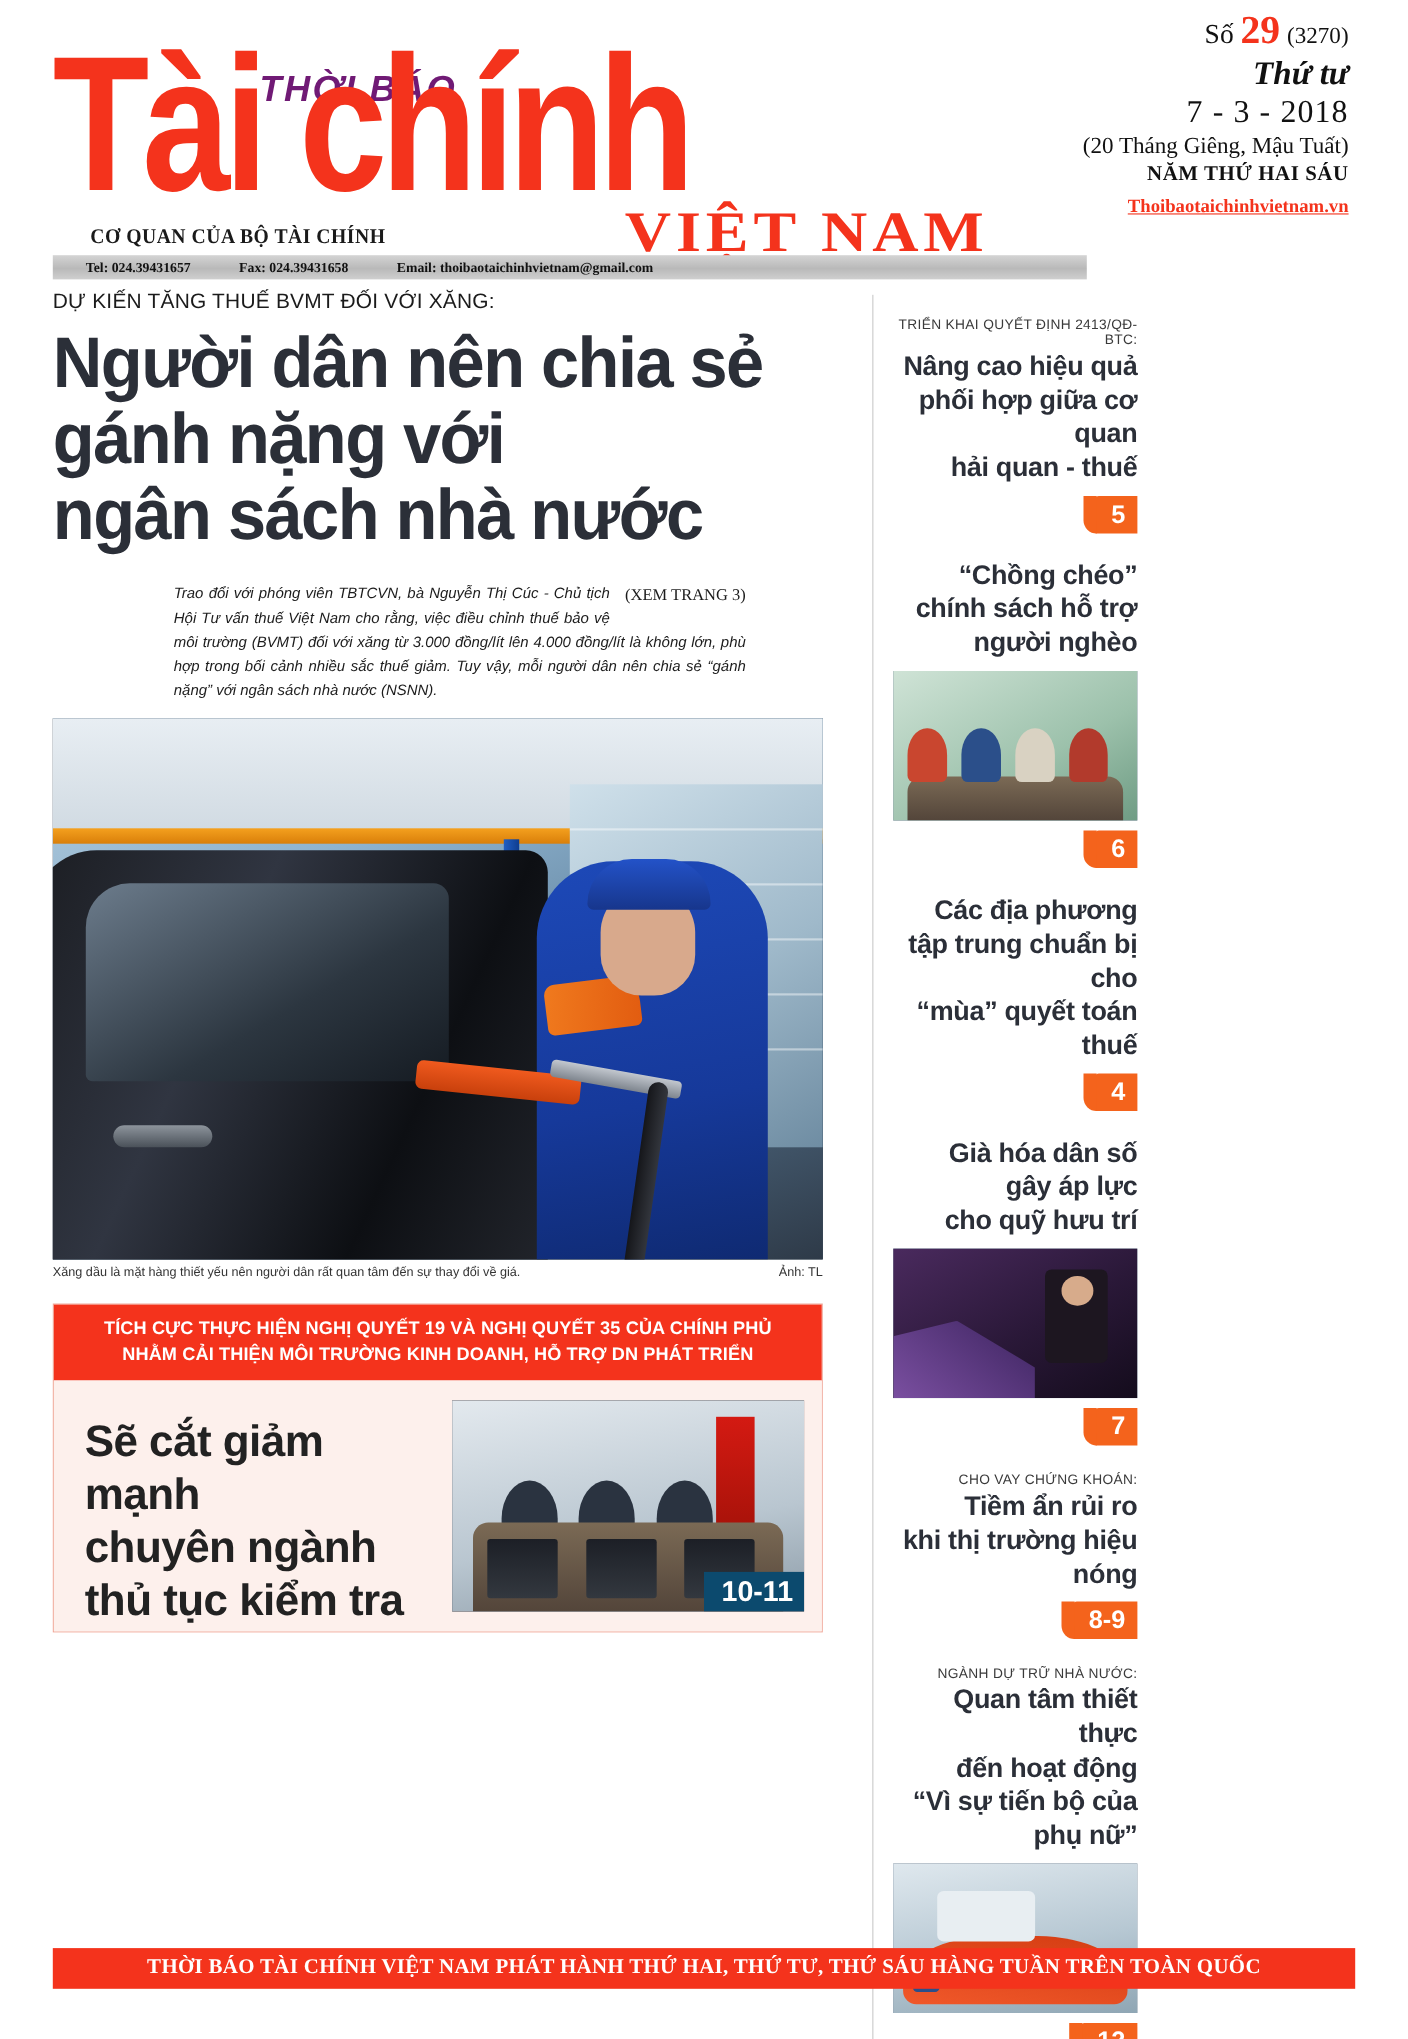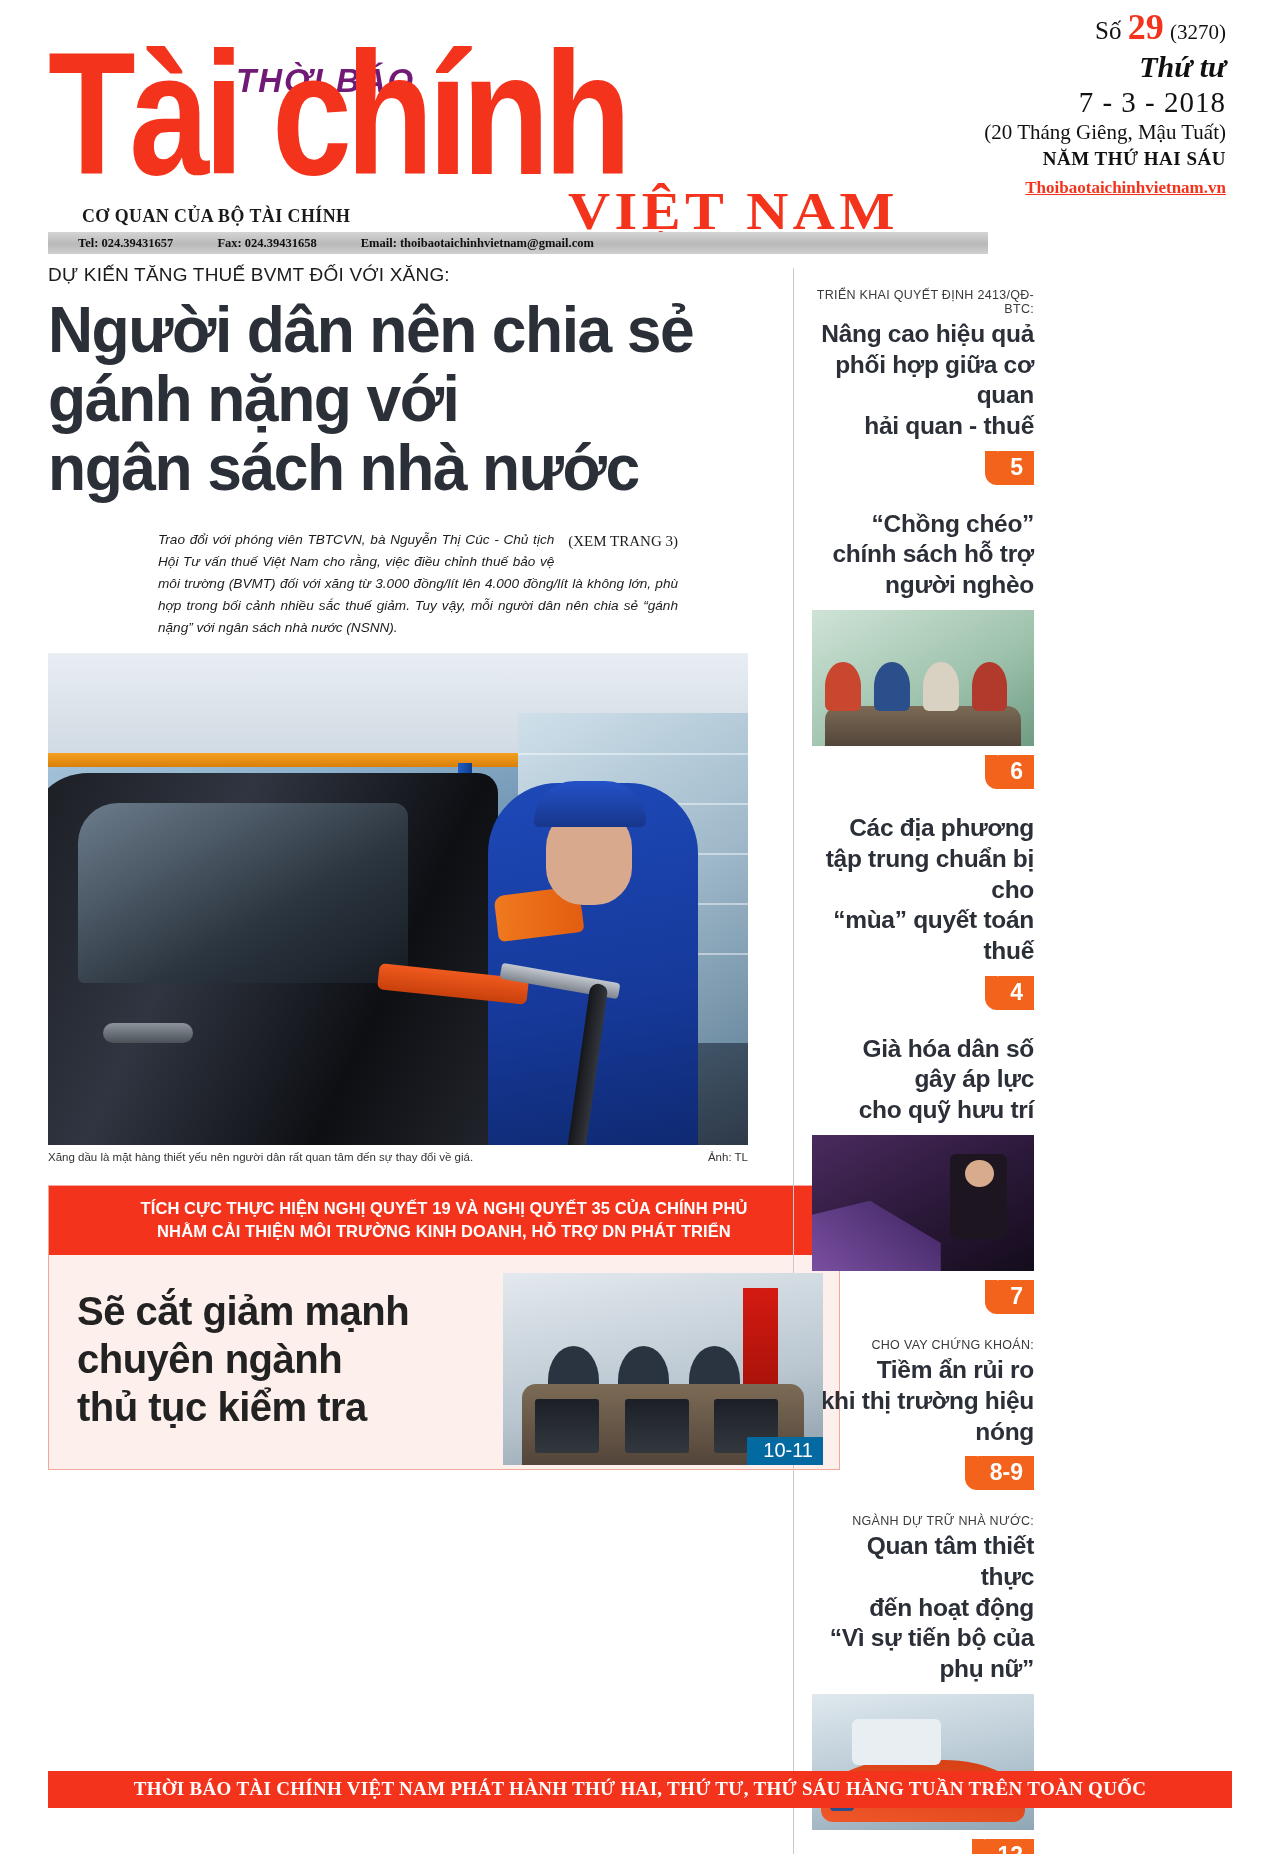--- a/index.html
+++ b/index.html
@@ -166,21 +166,21 @@
     display: flex; justify-content: space-between;
     width: 700px;
     margin-top: 6px;
     font-size: 11.5px;
     color: #333;
   }
 
   
   .feature {
     margin-top: 22px;
-    width: 792px;
+    width: 700px;
     border: 1px solid #f0a89a;
   }
   .feature-banner {
     background: #f4331c;
     color: #fff;
     text-align: center;
     font-weight: bold;
     font-size: 16.5px;
     line-height: 1.42;
     padding: 11px 20px;
@@ -204,24 +204,24 @@
   }
   .feature-photo {
     width: 320px; height: 192px;
     position: relative;
     overflow: hidden;
     background: #2b2a33;
   }
   .pagetag {
     position: absolute;
     right: 0; bottom: 0;
-    background: #0369a1;
+    background: #0c4a6e;
     color: #fff;
-    font-weight: normal;
-    font-size: 20px;
+    font-weight: bold;
+    font-size: 26px;
     padding: 2px 10px 3px 16px;
   }
 
   
   .side-item { margin-bottom: 4px; margin-top: 24px; }
   .side-kicker {
     text-align: right;
     font-size: 12.5px;
     letter-spacing: 0.3px;
     color: #3a3a3a;

